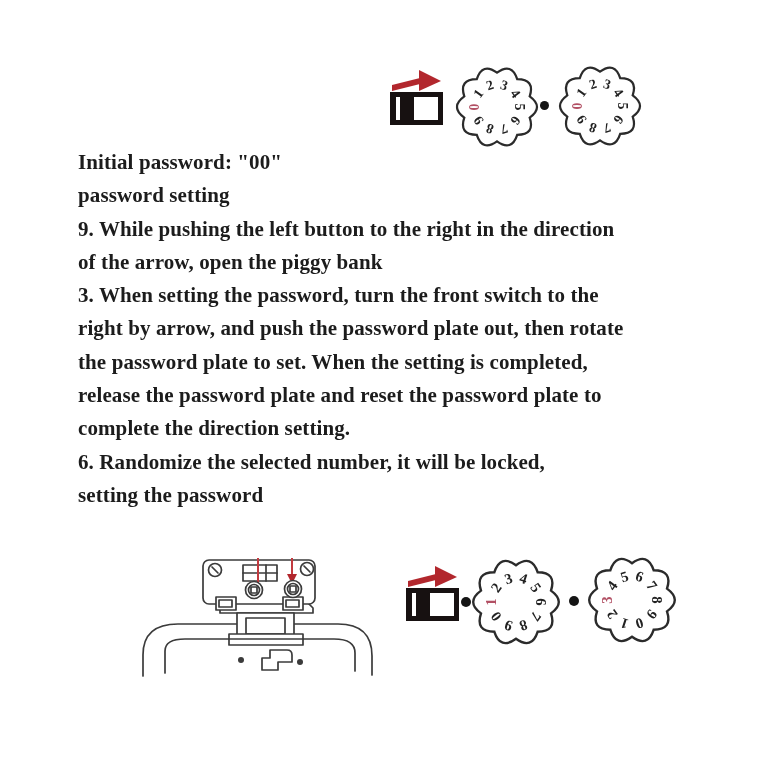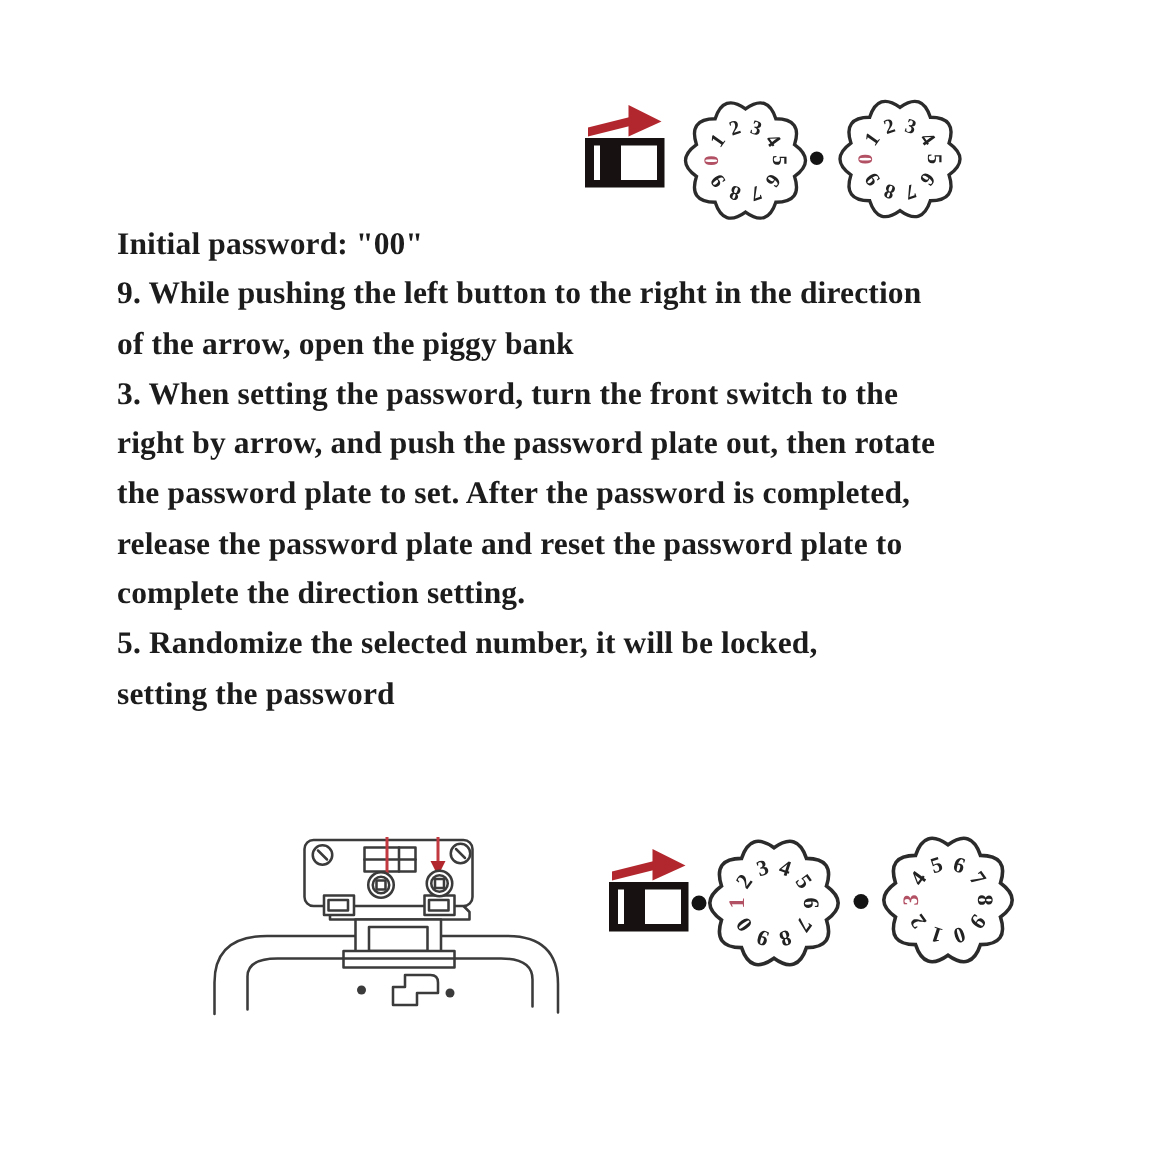--- a/index.html
+++ b/index.html
@@ -95,28 +95,29 @@
         <text x="77.00" y="50.00" dy="0.35em" transform="rotate(90.0 77.00 50.00)" class="dial-digit" fill="#222222">5</text>
         <text x="71.84" y="65.87" dy="0.35em" transform="rotate(126.0 71.84 65.87)" class="dial-digit" fill="#222222">6</text>
         <text x="58.34" y="75.68" dy="0.35em" transform="rotate(162.0 58.34 75.68)" class="dial-digit" fill="#222222">7</text>
         <text x="41.66" y="75.68" dy="0.35em" transform="rotate(198.0 41.66 75.68)" class="dial-digit" fill="#222222">8</text>
         <text x="28.16" y="65.87" dy="0.35em" transform="rotate(234.0 28.16 65.87)" class="dial-digit" fill="#222222">9</text>
       </svg>
     </div>
 
   <div class="abs text-block">
     <div class="t-line">Initial password: "00"</div>
+    <div class="t-line">password setting</div>
     <div class="t-line">9. While pushing the left button to the right in the direction</div>
     <div class="t-line">of the arrow, open the piggy bank</div>
     <div class="t-line">3. When setting the password, turn the front switch to the</div>
     <div class="t-line">right by arrow, and push the password plate out, then rotate</div>
-    <div class="t-line">the password plate to set. After the password is completed,</div>
+    <div class="t-line">the password plate to set. When the setting is completed,</div>
     <div class="t-line">release the password plate and reset the password plate to</div>
     <div class="t-line">complete the direction setting.</div>
-    <div class="t-line">5. Randomize the selected number, it will be locked,</div>
+    <div class="t-line">6. Randomize the selected number, it will be locked,</div>
     <div class="t-line">setting the password</div>
   </div>
 
   <svg class="abs mech" viewBox="0 0 240 150">
 
     <path class="ln" d="M 3,131 L 3,110 Q 3,79 38,79 L 198,79 Q 232,79 232,111 L 232,130"></path>
     <path class="ln" d="M 25,128 L 25,106 Q 25,94 45,94 L 194,94 Q 215,94 215,108 L 215,126"></path>
 
     <path class="lnf" d="M 84,58 L 168,58 L 173,63 L 173,68 L 80,68 L 80,63 Z"></path>
     <rect class="lnf" x="97" y="68" width="57" height="26"></rect>

